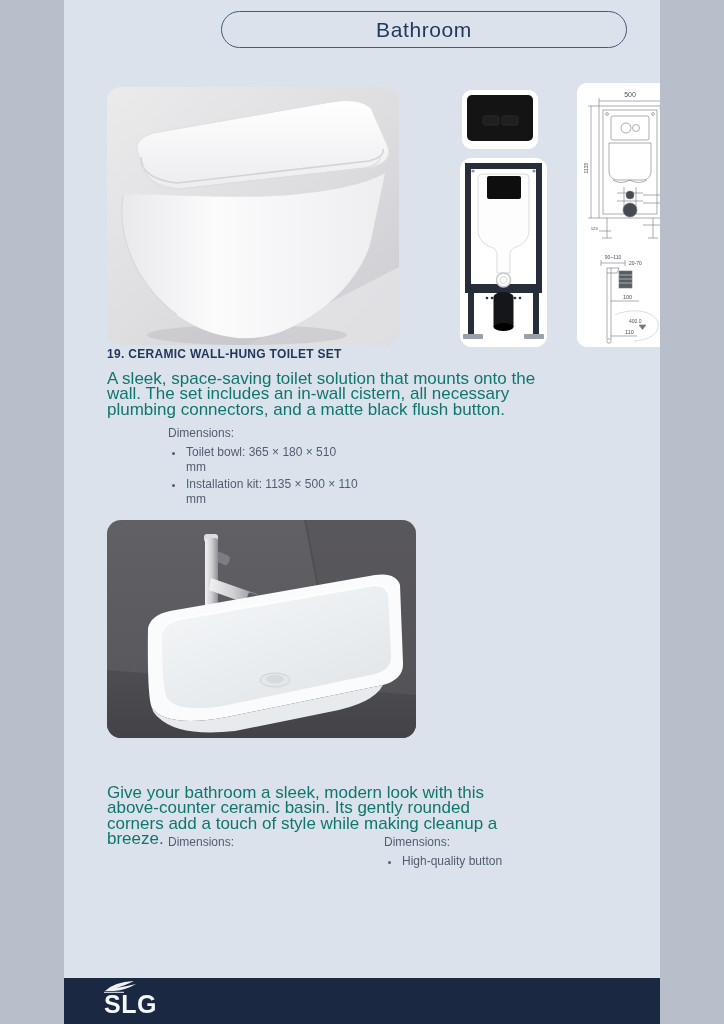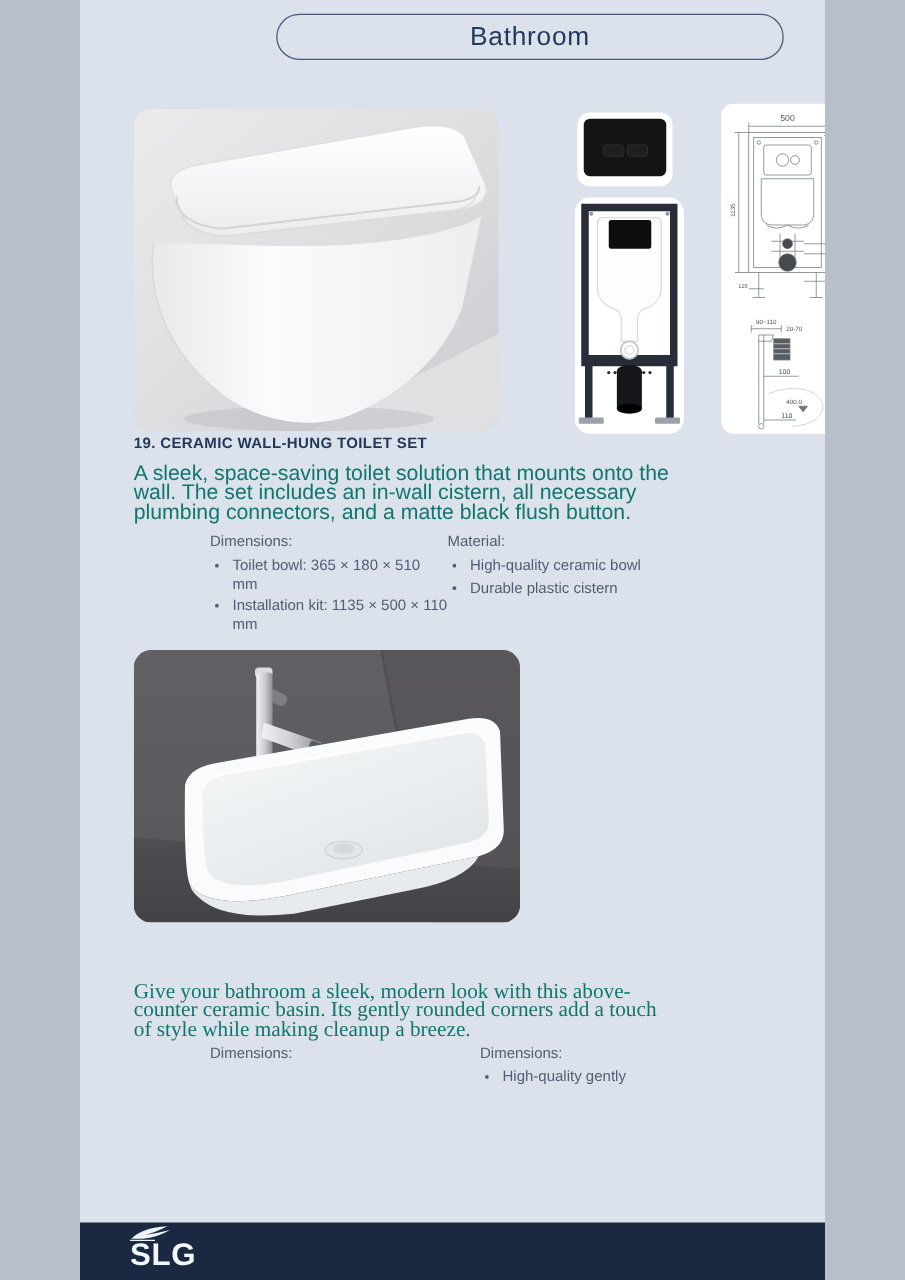--- a/index.html
+++ b/index.html
@@ -29,21 +29,21 @@
   .product-title{
     position:absolute;left:43px;font-size:12px;font-weight:bold;
     color:#21375a;letter-spacing:.3px;
   }
   .p19-title{top:347px;}
   .p20-title{top:762px;}
   .product-desc{
     position:absolute;left:43px;font-size:17px;line-height:15.3px;color:#0f766e;
   }
   .p19-desc{top:371px;width:438px;}
-  .p20-desc{top:785px;width:424px;font-family:Liberation Serif, serif;}
+  .p20-desc{top:785px;width:424px;}
 
   .specs{position:absolute;left:60px;display:flex;font-size:12px;color:#515d72;margin-left:44px;}
   .p19-specs{top:426px;}
   .p20-specs{top:835px;}
   .spec-col{box-sizing:border-box;}
   .p19-specs .spec-col:first-child{width:190px;}
   .p20-specs .spec-col:first-child{width:216px;}
   .spec-heading{margin:0;font-weight:normal;font-size:12px;line-height:15px;}
   .spec-list{margin:4px 0 0 0;padding-left:17px;}
   .spec-list li{margin-bottom:3px;line-height:14.5px;padding-left:1px;}
@@ -213,27 +213,20 @@
   <div class="product-title p19-title">19. CERAMIC WALL-HUNG TOILET SET</div>
   <div class="product-desc p19-desc">A sleek, space-saving toilet solution that mounts onto the wall. The set includes an in-wall cistern, all necessary plumbing connectors, and a matte black flush button.</div>
   <div class="specs p19-specs">
     <div class="spec-col">
       <p class="spec-heading">Dimensions:</p>
       <ul class="spec-list">
         <li>Toilet bowl: 365 × 180 × 510 mm</li>
         <li>Installation kit: 1135 × 500 × 110 mm</li>
       </ul>
     </div>
-    <div class="spec-col">
-      <p class="spec-heading">Material:</p>
-      <ul class="spec-list">
-        <li>High-quality ceramic bowl</li>
-        <li>Durable plastic cistern</li>
-      </ul>
-    </div>
   </div>
 
   <div class="img-card card-sink">
     <svg width="309" height="218" viewBox="0 0 309 218">
       <defs>
         <linearGradient id="wall" x1="0" y1="0" x2="0" y2="1">
           <stop offset="0" stop-color="#616064"></stop>
           <stop offset="1" stop-color="#565559"></stop>
         </linearGradient>
         <linearGradient id="counter" x1="0" y1="0" x2="0" y2="1">
@@ -277,21 +270,21 @@
   </div>
 
   <div class="product-desc p20-desc">Give your bathroom a sleek, modern look with this above-counter ceramic basin. Its gently rounded corners add a touch of style while making cleanup a breeze.</div>
   <div class="specs p20-specs">
     <div class="spec-col">
       <p class="spec-heading">Dimensions:</p>
     </div>
     <div class="spec-col">
       <p class="spec-heading">Dimensions:</p>
       <ul class="spec-list">
-        <li>High-quality gently</li>
+        <li>High-quality button</li>
       </ul>
     </div>
   </div>
 
   <div class="footer"></div>
   <div class="logo">
     <svg class="wing" viewBox="0 0 42 13">
       <path d="M1,11 Q10,2 30,1 Q20,6 12,8 Q22,6.5 32,4 Q22,10 10,11 Z" fill="#eef2f7"></path>
       <line x1="0" y1="12.3" x2="20" y2="12.3" stroke="#eef2f7" stroke-width="1"></line>
     </svg>

